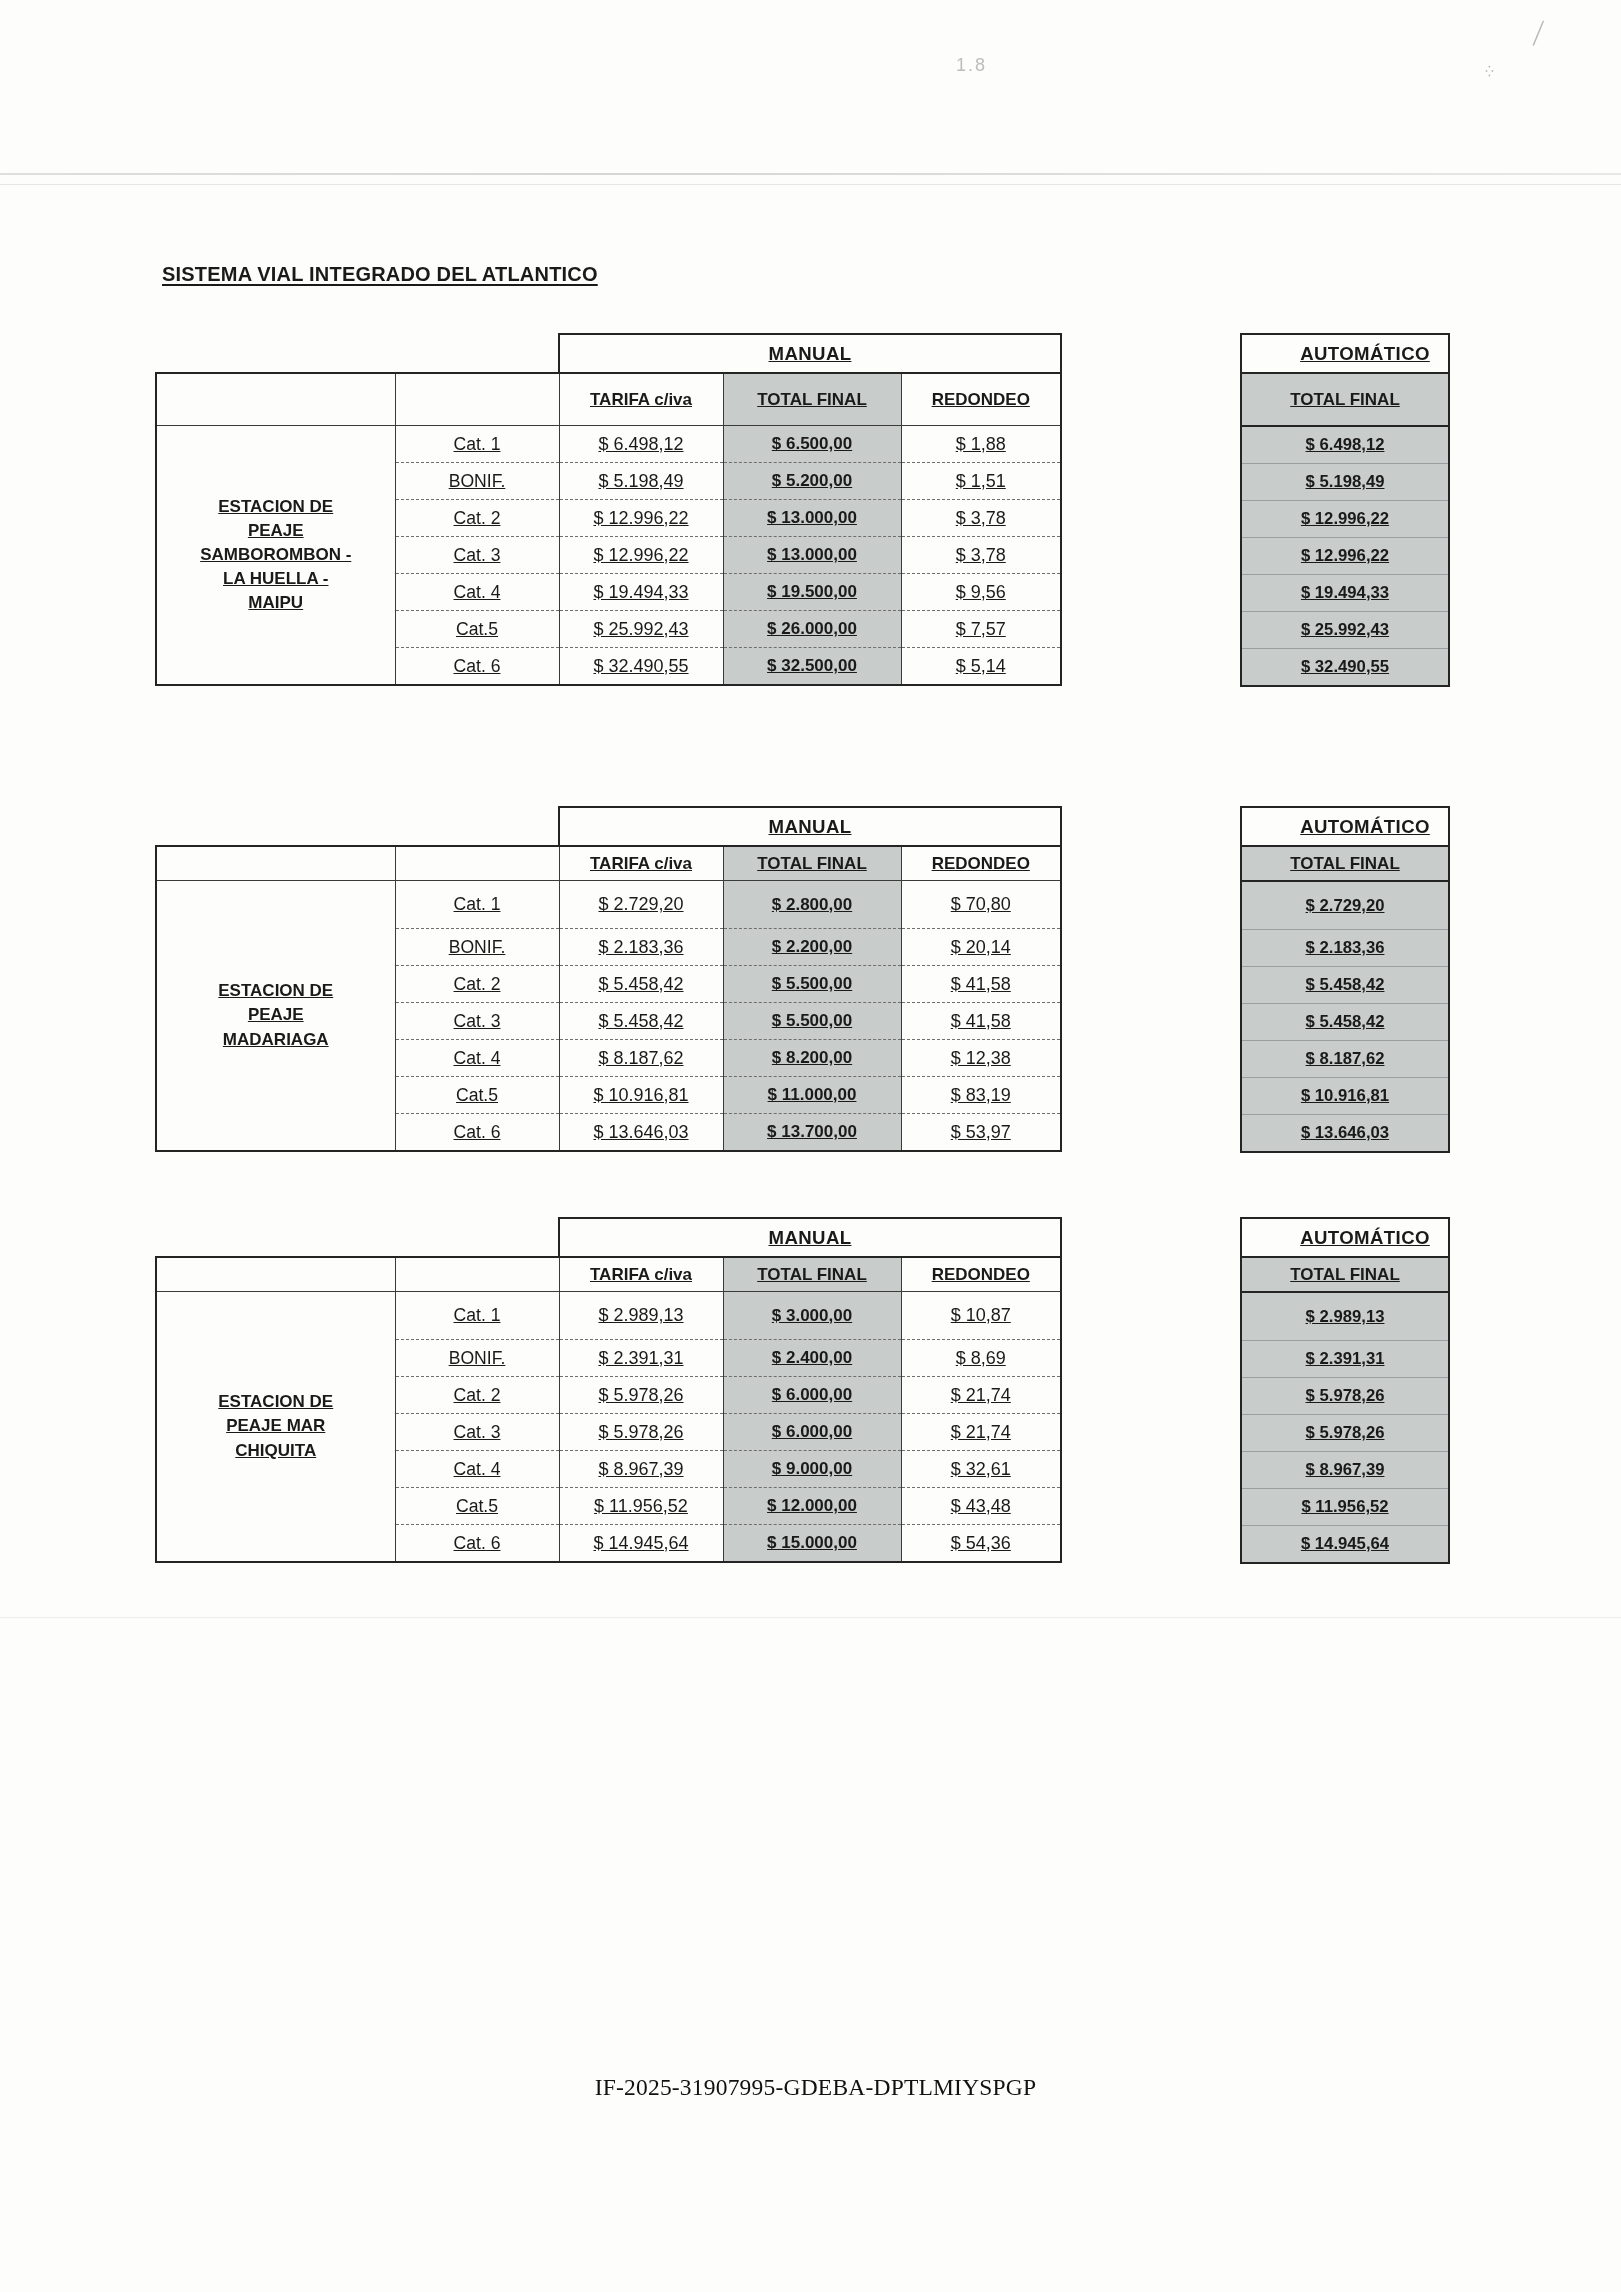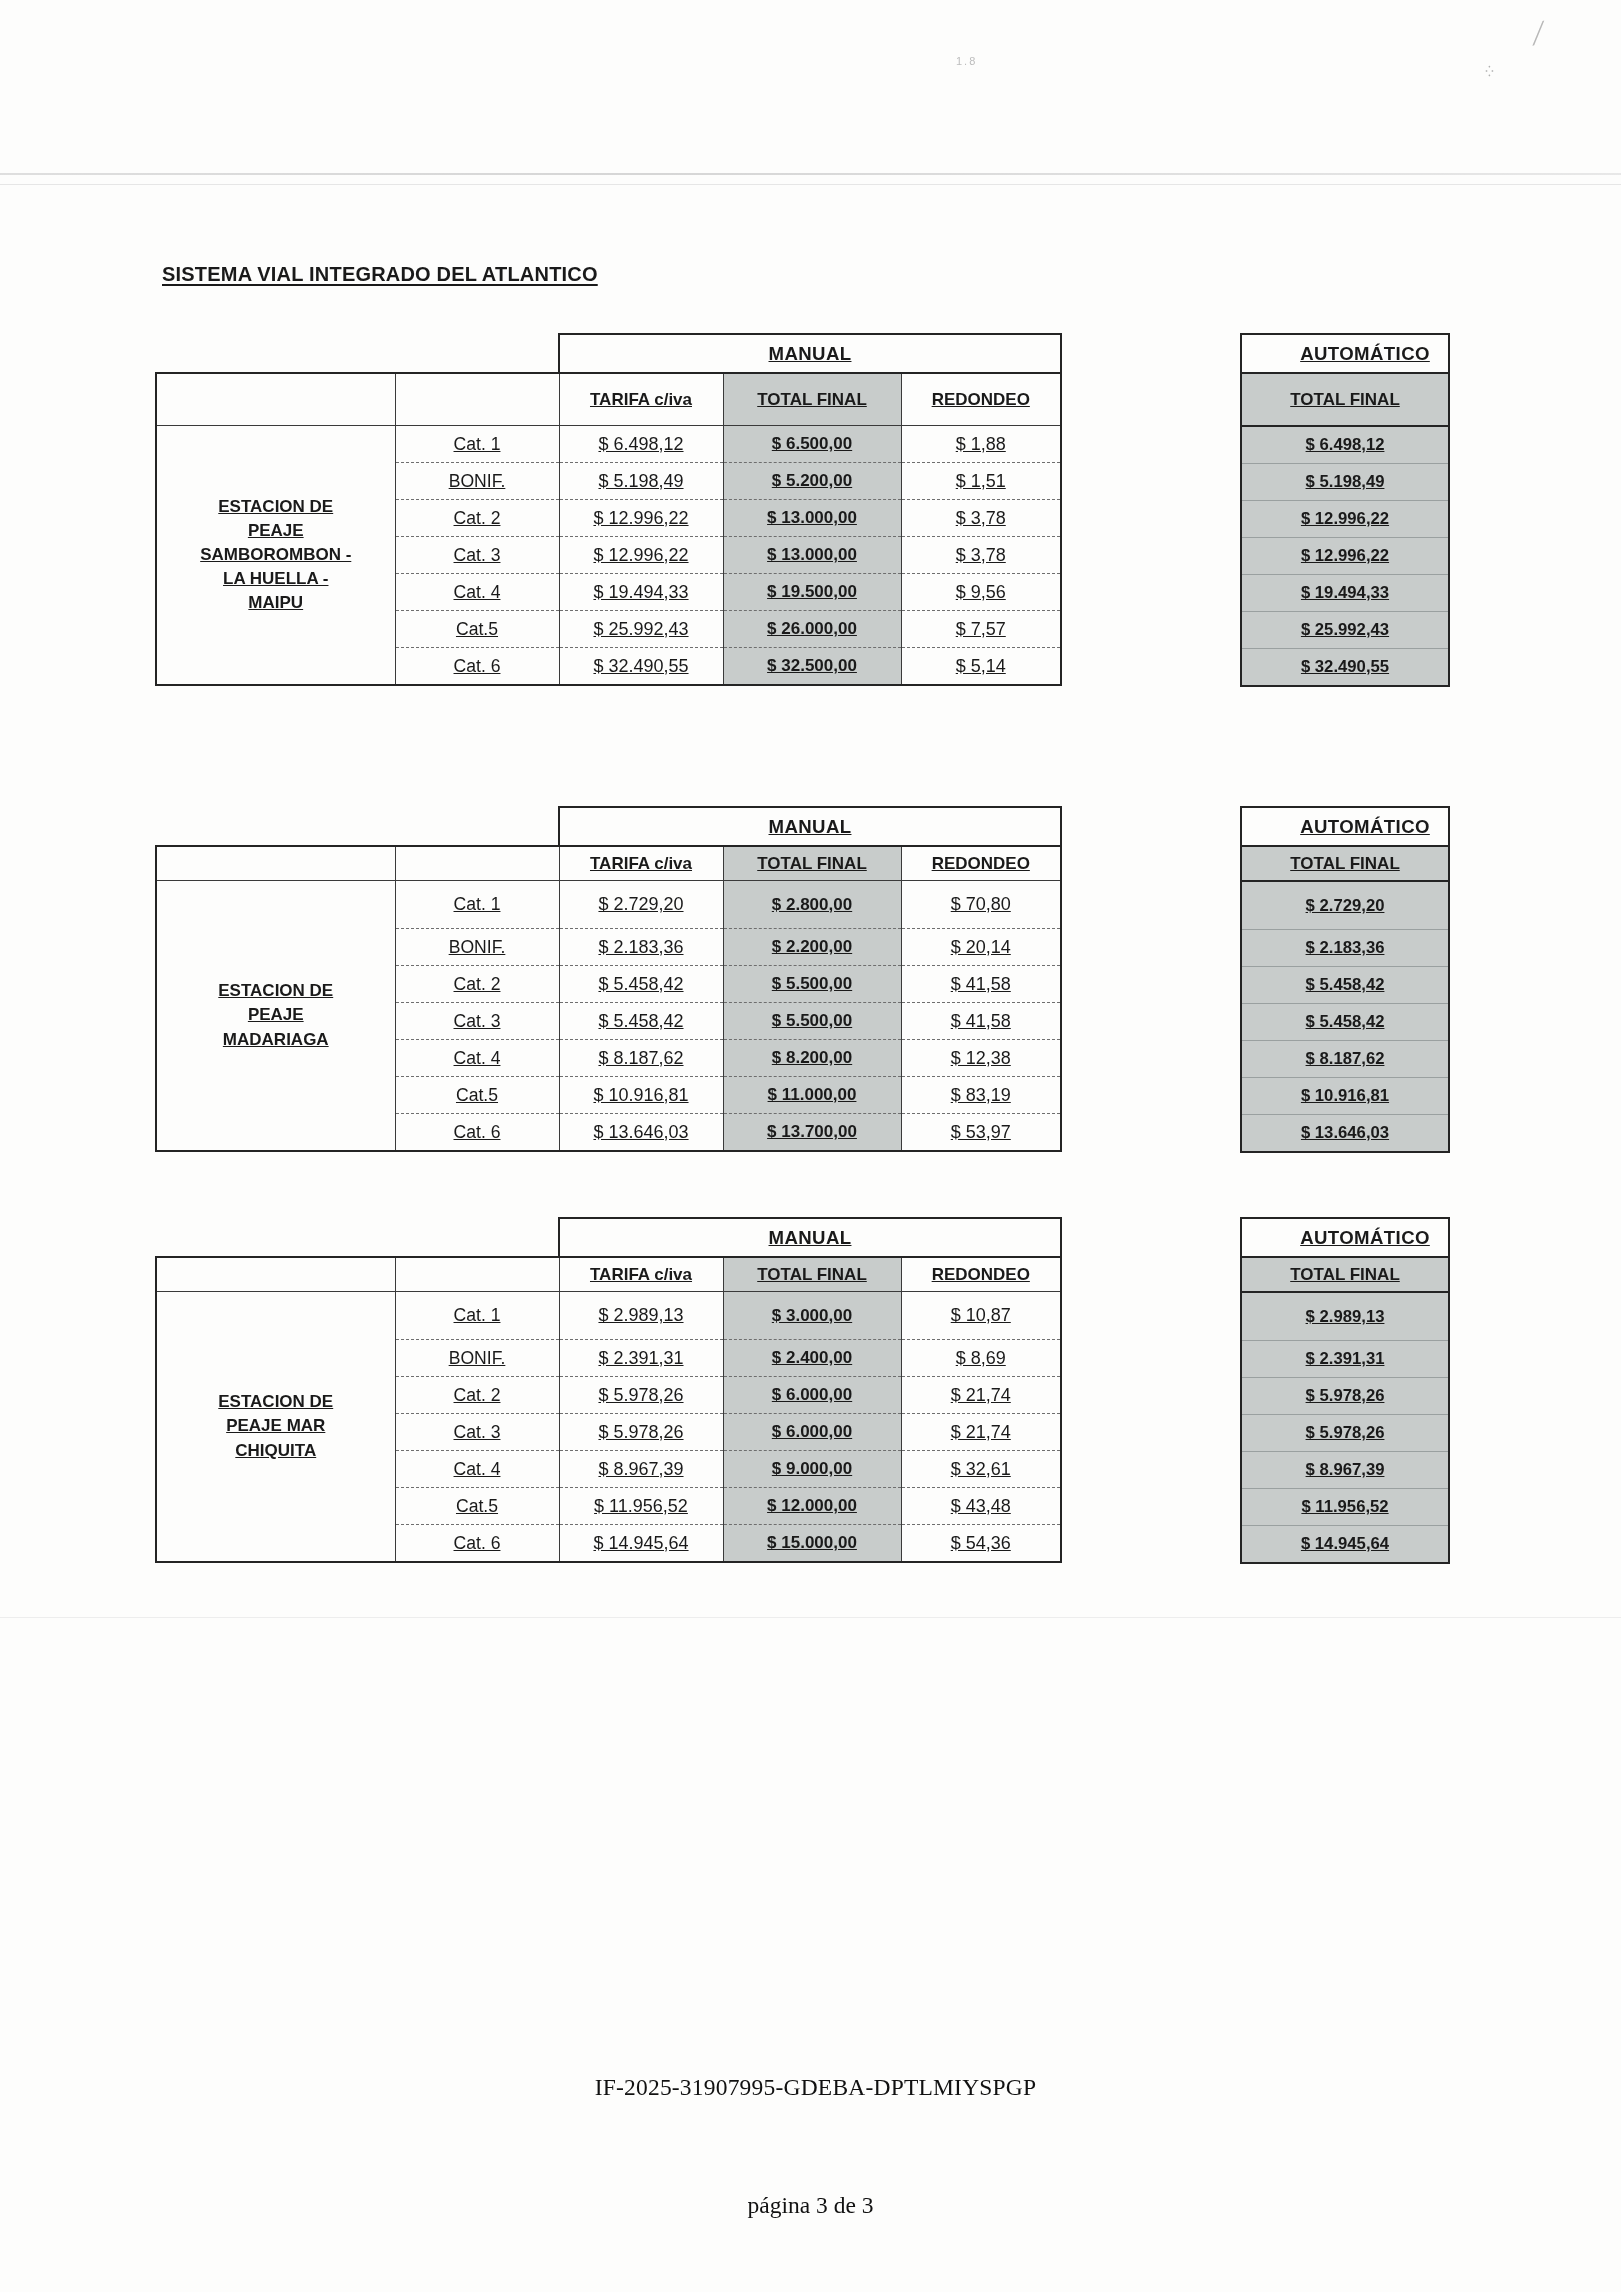--- a/index.html
+++ b/index.html
@@ -182,21 +182,21 @@
     position: absolute;
     left: 0; right: 0;
     top: 2192px;
     text-align: center;
     font-family: "Liberation Serif", serif;
     font-size: 23.5px;
     color: #111;
   }
   .mark-tl { position:absolute; left: 1529px; top: 17.6px; font-size: 27.4px; color:#9b9b9b; transform: rotate(-18deg); opacity:.7;}
   .mark-tl2 { position:absolute; left: 1485px; top: 61px; font-size: 13.7px; color:#b0b0b0;}
-  .mark-c { position:absolute; left: 956px; top: 55px; font-size: 11px; color:#bdbdbd; letter-spacing:2px;}
+  .mark-c { position:absolute; left: 956px; top: 55px; font-size: 18px; color:#bdbdbd; letter-spacing:2px;}
 </style>
 </head>
 <body>
 
 <div class="page">
 
   <div class="scanline-top"></div>
   <div class="scanline-top2"></div>
   <div class="scanline-mid"></div>
   <div class="mark-c">1.8</div>
@@ -525,16 +525,15 @@
             <td class="auto-cell">$ 11.956,52</td>
           </tr>
         <tr>
             <td class="auto-cell last">$ 14.945,64</td>
           </tr>
       </tbody>
     </table>
   </div>
 
   <div class="footer-code">IF-2025-31907995-GDEBA-DPTLMIYSPGP</div>
-  <div class="footer-page">página 3 de 3</div>
 
 </div>
 
 
 </body></html>

